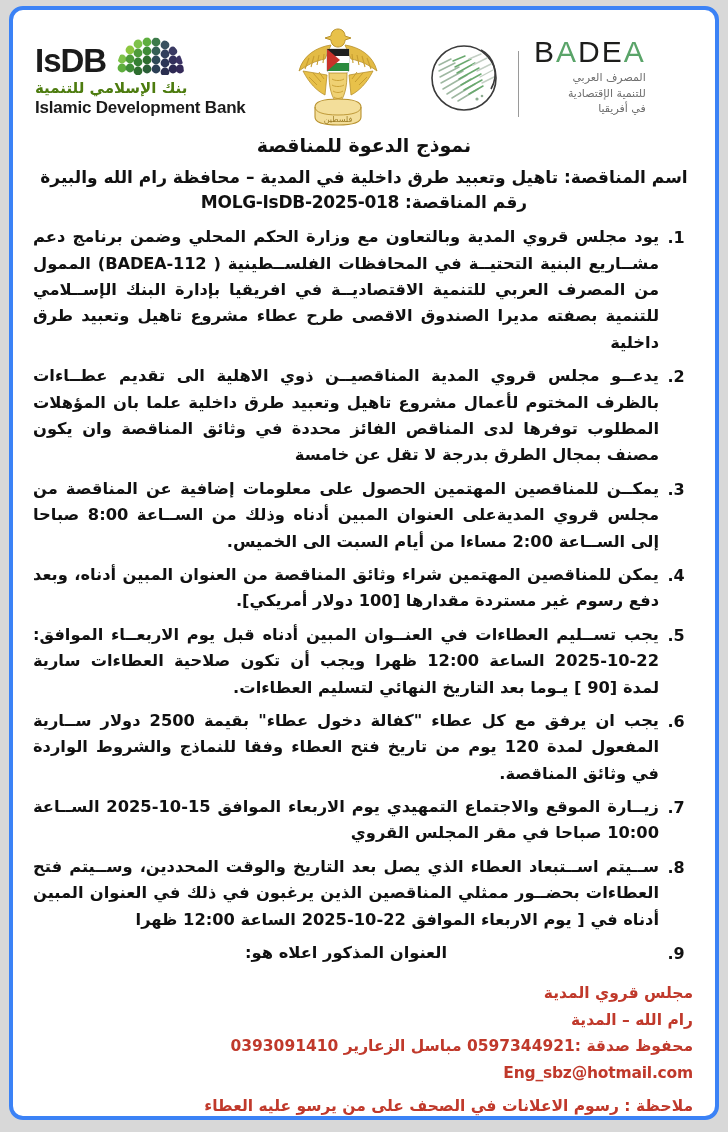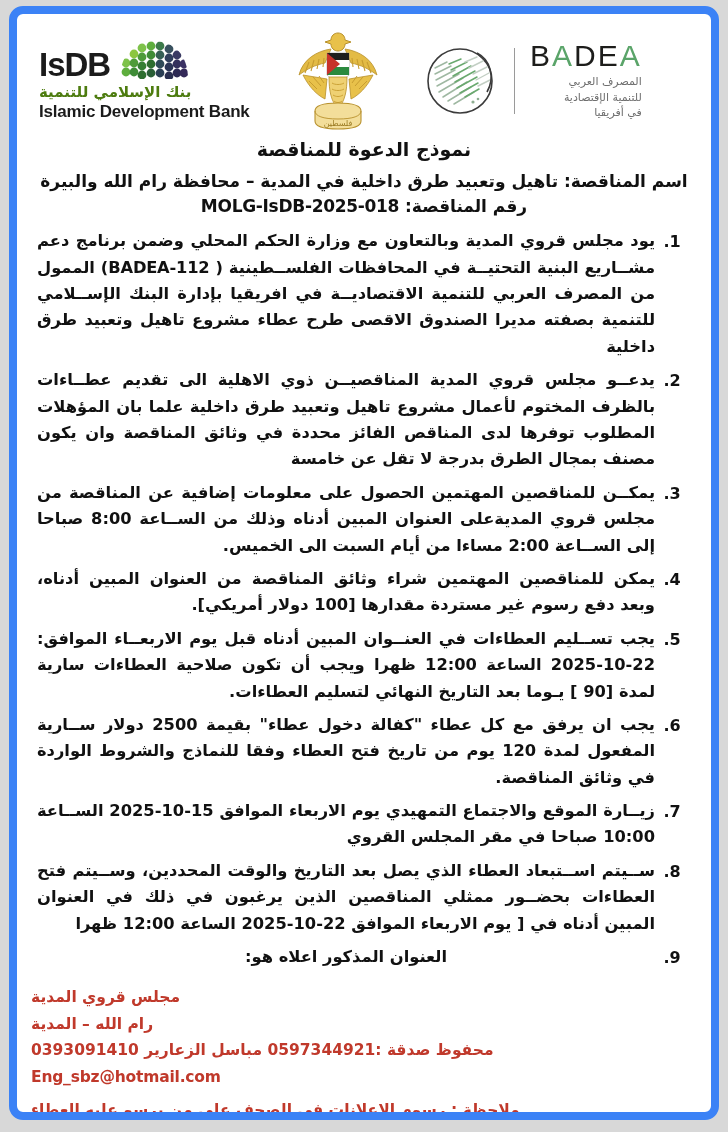--- a/index.html
+++ b/index.html
@@ -13,21 +13,21 @@
     height: 1132px;
     font-family: "DejaVu Sans", "Liberation Sans", sans-serif;
     overflow: hidden;
   }
   .page {
     position: relative;
     width: 710px;
     height: 1114px;
     margin: 6px auto 0;
     background: #ffffff;
-    border: 8px solid #3b82f6;
+    border: 4px solid #3b82f6;
     border-radius: 14px;
     box-sizing: border-box;
     overflow: hidden;
   }
 
   
   .logo-row {
     display: flex;
     align-items: center;
     justify-content: space-between;
@@ -84,21 +84,21 @@
   
   .emblem {
     width: 86px;
     height: 104px;
     position: relative;
   }
 
   
   .badea {
     display: flex;
-    align-items: center;
+    align-items: flex-end;
     gap: 15px;
     width: 268px;
   }
   .badea-globe { width: 78px; height: 78px; }
   .badea-rule {
     width: 1px;
     height: 66px;
     background: #9a9a9a;
   }
   .badea-txt { display: flex; flex-direction: column; gap: 3px; }
@@ -166,21 +166,21 @@
     line-height: 1.62;
     text-align: justify;
     text-justify: inter-word;
     letter-spacing: -0.2px;
   }
   .clause-body.last-center { text-align: center; }
 
   
   .address {
     direction: rtl;
-    text-align: left;
+    text-align: right;
     padding: 6px 22px 0 14px;
   }
   .address div {
     font-size: 15.5px;
     font-weight: bold;
     line-height: 1.72;
     letter-spacing: -0.2px;
   }
   .addr-email { direction: ltr; }
   .addr-note { margin-top: 6px; }

